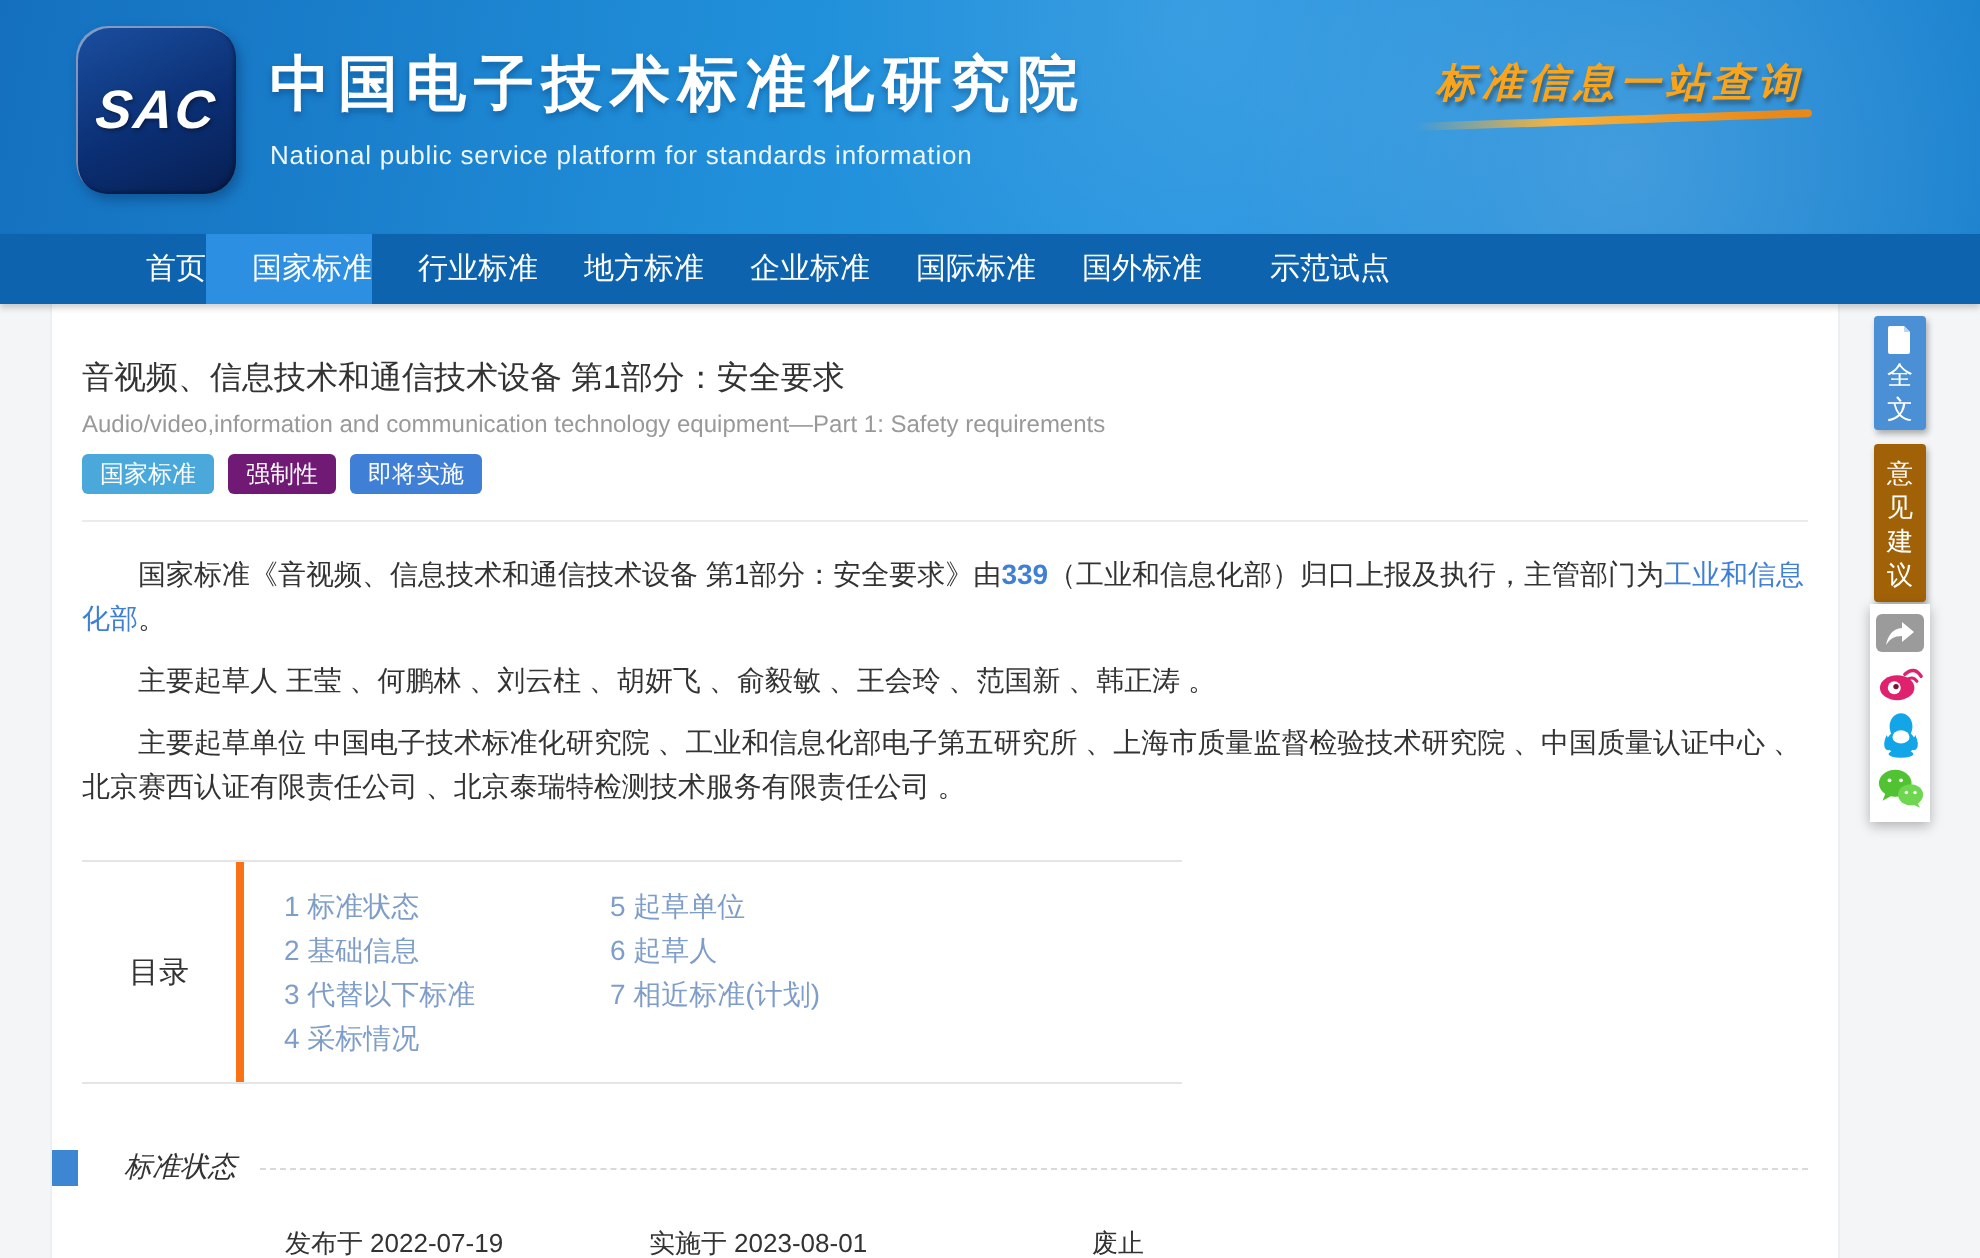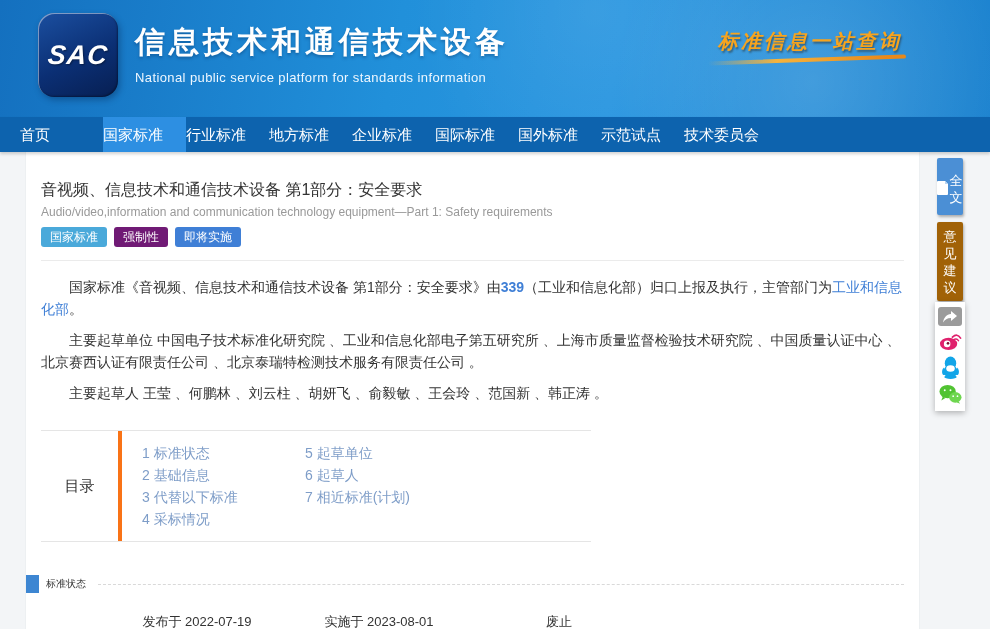--- a/index.html
+++ b/index.html
@@ -29,21 +29,21 @@
     font-weight:bold; font-style:italic; letter-spacing:3px;
     text-shadow:1px 2px 2px rgba(40,20,0,.45); }
   .slogan-underline { position:absolute; top:58px; right:84px; width:198px; height:4px;
     border-radius:3px; transform:rotate(-2deg);
     background:linear-gradient(90deg, rgba(248,164,29,0), #f6b33c 35%, #e8891a 90%); }
 
   
   .main-nav { position:relative; height:35px; background:#0d63ae;
     box-shadow:0 2px 3px rgba(0,0,0,.18); z-index:5; }
   .main-nav ul { list-style:none; display:flex; padding-left:20px; height:35px; }
-  .main-nav li { width:83px; text-align:left; line-height:35px; font-size:15px;
+  .main-nav li { width:83px; text-align:right; line-height:35px; font-size:15px;
     color:#fff; cursor:pointer; white-space:nowrap; }
   .main-nav li:last-child { width:94px; }
 
   
   .content-bg { position:absolute; top:152px; left:0; right:0; bottom:0; background:#f3f5f7; }
   .card { position:absolute; left:25px; top:0; width:895px; height:477px; background:#fff;
     border-left:1px solid #edf0f2; border-right:1px solid #edf0f2;
     padding:28px 15px 0 15px; }
 
   .std-title { font-size:16px; color:#333; line-height:20px; }
@@ -61,32 +61,32 @@
     border-top:1px solid #e5e5e5; border-bottom:1px solid #e5e5e5; }
   .toc-label { width:81px; border-right:4px solid #f97316; display:flex;
     align-items:center; justify-content:center; font-size:15px; color:#333; }
   .toc-cols { display:flex; padding:11px 0 11px 20px; }
   .toc ul { list-style:none; width:163px; }
   .toc li { font-size:14px; line-height:22px; color:#7e9dc8; cursor:pointer; white-space:nowrap; }
 
   
   .section-head { display:flex; align-items:center; margin:33px 0 0 -15px; }
   .blue-square { width:13px; height:18px; background:#3d86d2; }
-  .section-title { margin-left:7px; font-size:10px; color:#333; white-space:nowrap; }
+  .section-title { margin-left:23px; font-size:14px; color:#333; white-space:nowrap;font-style:italic; }
   .dash-line { flex:1; border-top:1px dashed #d9d9d9; margin-left:12px; }
 
   
   .timeline { position:relative; height:56px; margin-top:16px; }
   .tl-label { position:absolute; top:4px; transform:translateX(-50%); font-size:13px;
     color:#333; white-space:nowrap; }
 
   
   .side-btn { position:absolute; right:27px; width:26px; border-radius:2px;
     background:#4b8fd5; box-shadow:1px 2px 3px rgba(0,0,0,.3); cursor:pointer;
-    display:flex; flex-direction:row; align-items:center; }
+    display:flex; flex-direction:column; align-items:center; }
   .side-btn .vtext { width:14px; word-break:break-all; line-height:17px; font-size:13px;
     color:#fff; text-align:center; }
   .btn-fulltext { top:158px; height:57px; padding-top:5px; }
   .btn-fulltext svg { margin-bottom:2px; }
   .btn-feedback { top:222px; height:79px; justify-content:center; }
 
   .share-panel { position:absolute; top:302px; right:25px; width:30px; background:#fff;
     box-shadow:0 2px 6px rgba(0,0,0,.28); padding:5px 0 7px;
     display:flex; flex-direction:column; align-items:center; gap:5px; }
   .share-btn { width:24px; height:19px; border-radius:3px; background:#9b9b9b;
@@ -94,60 +94,59 @@
   .sns { cursor:pointer; display:flex; align-items:center; justify-content:center; }
 </style>
 </head>
 <body>
 
 <header class="site-header">
   <div class="logo-box">
     <span>SAC</span>
   </div>
   <div class="head-titles">
-    <div class="head-title-cn">信息技术和通信技术设备</div>
+    <div class="head-title-cn">中国电子技术标准化研究院</div>
     <div class="head-title-en">National public service platform  for standards information</div>
   </div>
   <div class="slogan" style="color: rgb(248, 164, 29);">标准信息一站查询</div>
   <div class="slogan-underline"></div>
 </header>
 
 <nav class="main-nav" style="background-color: rgb(13, 99, 174);">
   <ul>
     <li>首页</li>
     <li style="background-color: rgb(45, 143, 226);">国家标准</li>
     <li>行业标准</li>
     <li>地方标准</li>
     <li>企业标准</li>
     <li>国际标准</li>
     <li>国外标准</li>
     <li>示范试点</li>
-    <li>技术委员会</li>
   </ul>
 </nav>
 
 <div class="content-bg">
   <main class="card">
 
     <h1 class="std-title" style="font-weight:normal;">音视频、信息技术和通信技术设备 第1部分：安全要求</h1>
     <div class="std-title-en">Audio/video,information and communication technology equipment—Part 1: Safety requirements</div>
 
     <div class="tag-row">
       <span class="tag" style="background-color: rgb(74, 169, 218);">国家标准</span>
       <span class="tag" style="background-color: #701a75;">强制性</span>
       <span class="tag" style="background-color: rgb(63, 127, 214);">即将实施</span>
     </div>
 
     <div class="divider"></div>
 
     <p class="para">
       <span>国家标准《音视频、信息技术和通信技术设备 第1部分：安全要求》由</span><a class="lnk" style="color: rgb(63, 127, 214); font-weight: bold;">339</a><span>（工业和信息化部）归口上报及执行，主管部门为</span><a class="lnk" style="color: rgb(63, 127, 214);">工业和信息化部</a><span>。</span>
     </p>
+    <p class="para tight">主要起草人 王莹 、何鹏林 、刘云柱 、胡妍飞 、俞毅敏 、王会玲 、范国新 、韩正涛 。</p>
     <p class="para tight">主要起草单位 中国电子技术标准化研究院 、工业和信息化部电子第五研究所 、上海市质量监督检验技术研究院 、中国质量认证中心 、北京赛西认证有限责任公司 、北京泰瑞特检测技术服务有限责任公司 。</p>
-    <p class="para tight">主要起草人 王莹 、何鹏林 、刘云柱 、胡妍飞 、俞毅敏 、王会玲 、范国新 、韩正涛 。</p>
 
     <div class="toc">
       <div class="toc-label">目录</div>
       <div class="toc-cols">
         <ul>
           <li>1 标准状态</li>
           <li>2 基础信息</li>
           <li>3 代替以下标准</li>
           <li>4 采标情况</li>
         </ul>

